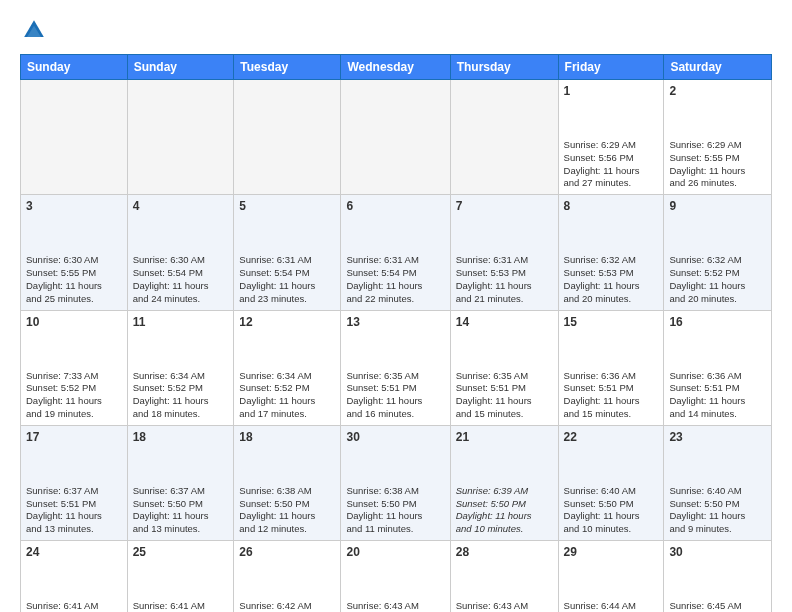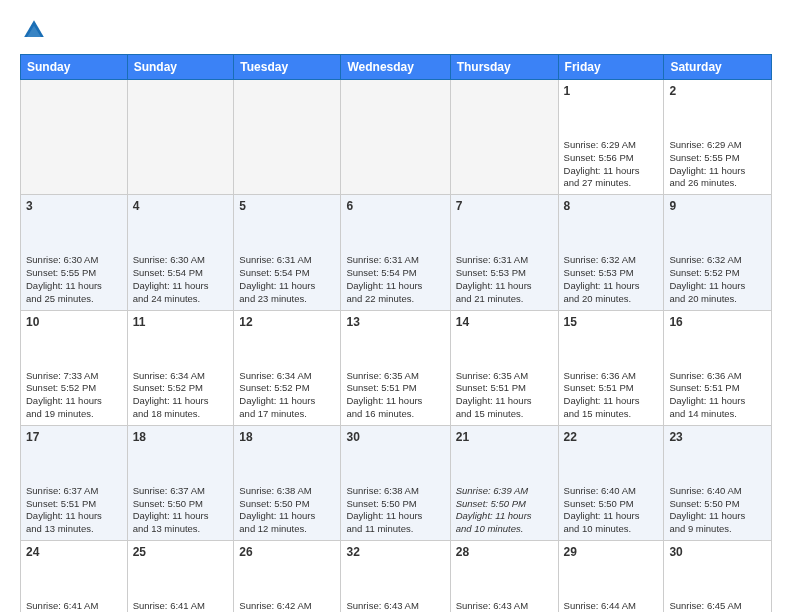--- a/index.html
+++ b/index.html
@@ -314,21 +314,21 @@
 and 8 minutes.</div>
           </td>
           <td>
             <span class="day-num">26</span>
             <div class="day-info" style="white-space: pre-line;">Sunrise: 6:42 AM
 Sunset: 5:50 PM
 Daylight: 11 hours
 and 7 minutes.</div>
           </td>
           <td>
-            <span class="day-num">32</span>
+            <span class="day-num">20</span>
             <div class="day-info" style="white-space: pre-line;">Sunrise: 6:43 AM
 Sunset: 5:50 PM
 Daylight: 11 hours
 and 7 minutes.</div>
           </td>
           <td>
             <span class="day-num">28</span>
             <div class="day-info" style="white-space: pre-line;">Sunrise: 6:43 AM
 Sunset: 5:50 PM
 Daylight: 11 hours

